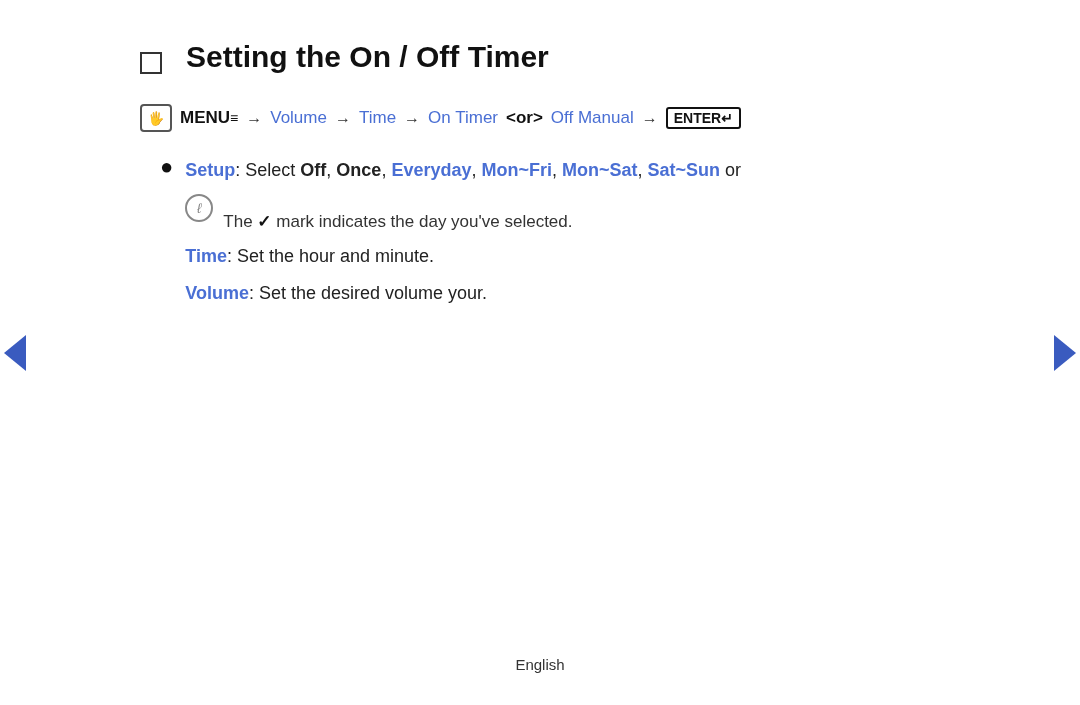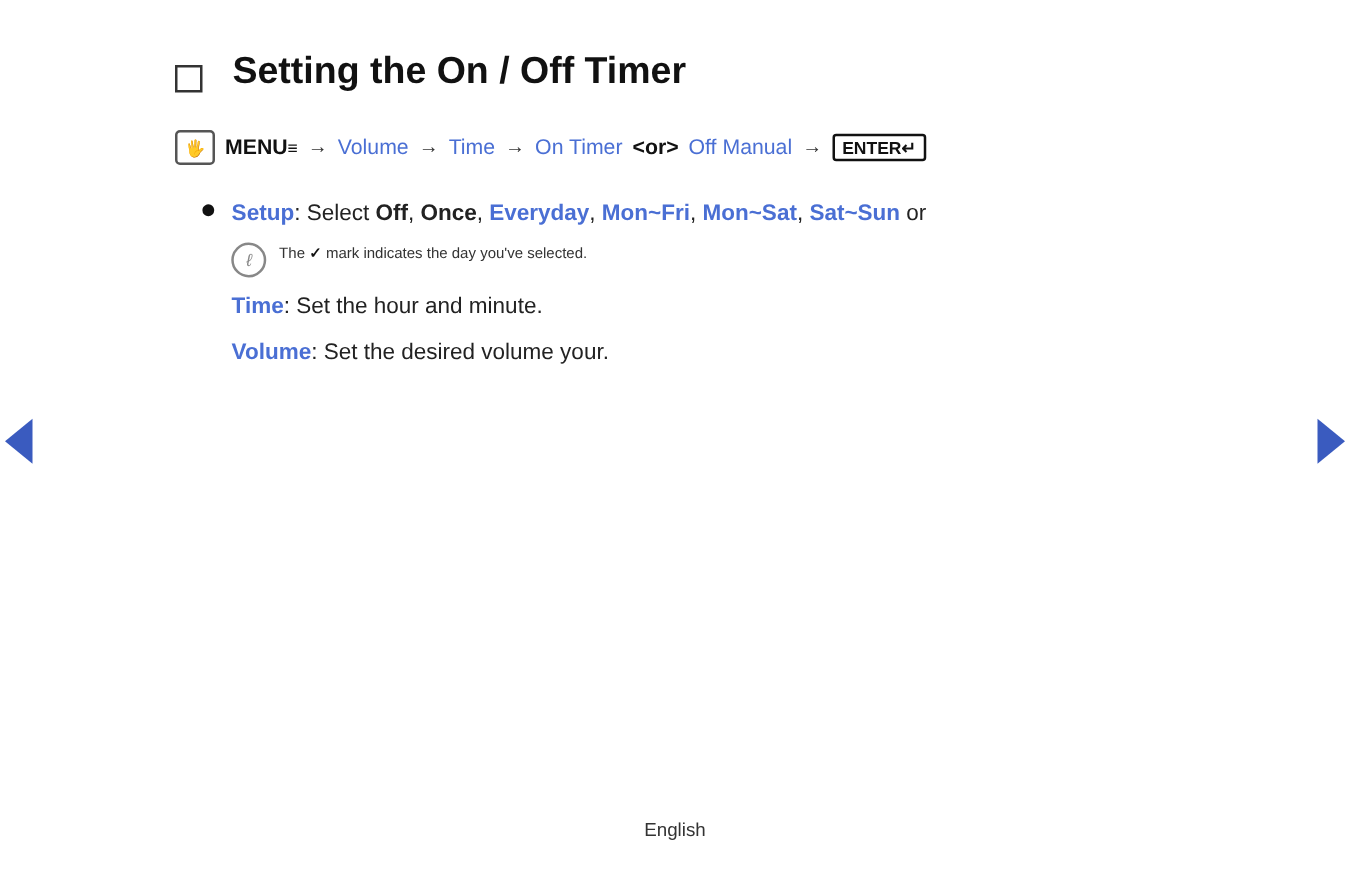--- a/index.html
+++ b/index.html
@@ -119,22 +119,23 @@
       justify-content: center;
       flex-shrink: 0;
       font-size: 14px;
       color: #888;
       font-style: italic;
       margin-top: 1px;
     }
 
     .note-text {
       color: #333;
-      font-size: 12px;
+      font-size: 17px;
       line-height: 1.5;
+      margin-top: 16px;
     }
 
     .checkmark {
       color: #111;
       font-weight: bold;
     }
 
     .sub-line {
       margin-bottom: 8px;
       line-height: 1.6;

